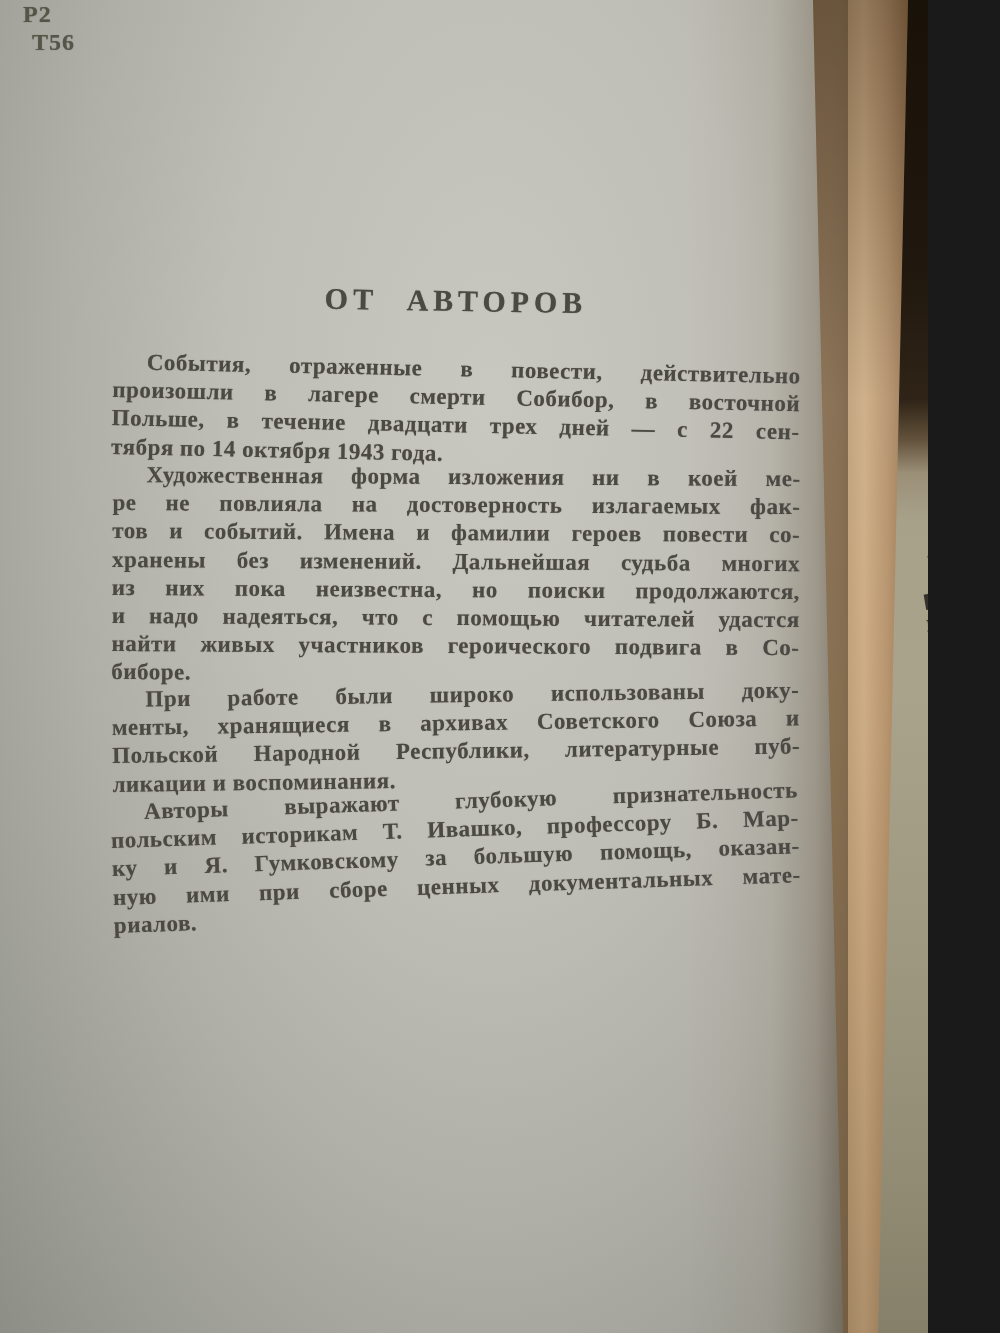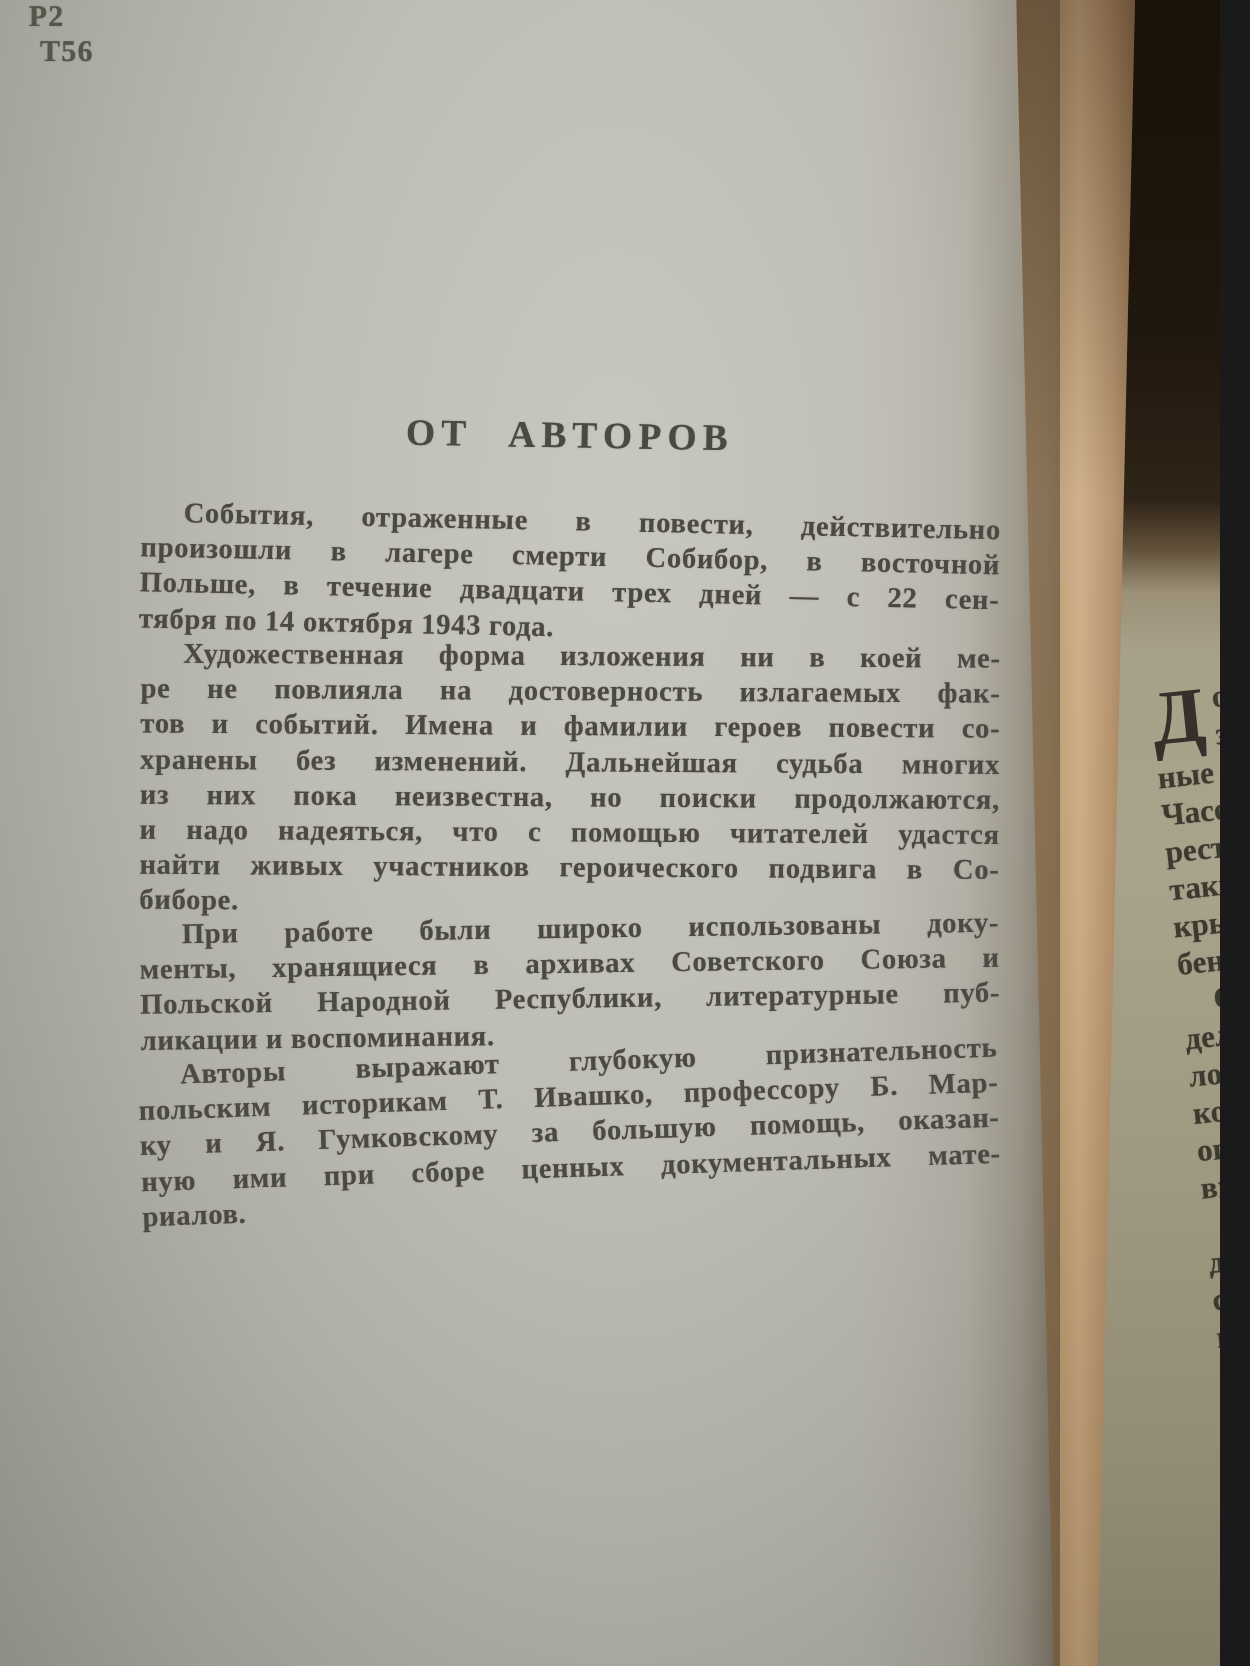--- a/index.html
+++ b/index.html
@@ -2,21 +2,20 @@
 <html><head>
 <meta charset="utf-8">
 <style>
   html,body { margin:0; padding:0; background:#1a1a1a; }
   #shot {
     position:relative; width:928px; height:1333px; overflow:hidden;
     font-family:"Liberation Serif", serif;
     background:#22c55e;
     box-shadow: inset 22px 8px 55px -12px rgba(45,45,35,.38),
                 inset -4px -12px 60px -10px rgba(40,35,25,.30);
-    padding-left: 48px;
   }
   
   .left-page {
     position:absolute; left:0; top:0; width:848px; height:1333px;
     background: radial-gradient(ellipse at 58% 30%,
       #c9c8c0 0%, #bfbeb6 38%, #b0afa7 62%, #9b9c94 85%, #8d8e86 100%);
   }
   .crease {
     position:absolute; left:688px; top:0; width:160px; height:1333px;
     background: linear-gradient(90deg,
@@ -39,21 +38,21 @@
         rgba(255,240,220,.06) 55%, rgba(30,20,10,.16) 100%),
       linear-gradient(90deg, #6e5a40 0%, #8f7252 16%, #b8976f 42%,
         #c9a87e 60%, #b28e66 80%, #8f6c48 100%);
   }
   
   .code { position:absolute; font-size:24px; font-weight:700; color:#565549;
           letter-spacing:1px; text-shadow:0 0 1px rgba(70,70,60,.6); }
   .code-1 { left:23px; top:1px; }
   .code-2 { left:32px; top:29px; }
   
-  .text-col { position:absolute; left:112px; top:284px; width:688px;margin-top:48px; }
+  .text-col { position:absolute; left:112px; top:284px; width:688px; }
   .page-title {
     text-align:center; font-size:30px; font-weight:600; color:#4a4942;
     letter-spacing:5px; word-spacing:16px; margin-bottom:30px;
     transform:rotate(1deg); text-shadow:0 0 1px rgba(70,70,60,.55);
   }
   .para { transform-origin:0 50%; }
   .para.r1 { transform:rotate(1.2deg); }
   .para.r2 { transform:rotate(0.35deg); }
   .para.r3 { transform:rotate(-0.8deg); }
   .para.r4 { transform:rotate(-1.9deg); }

